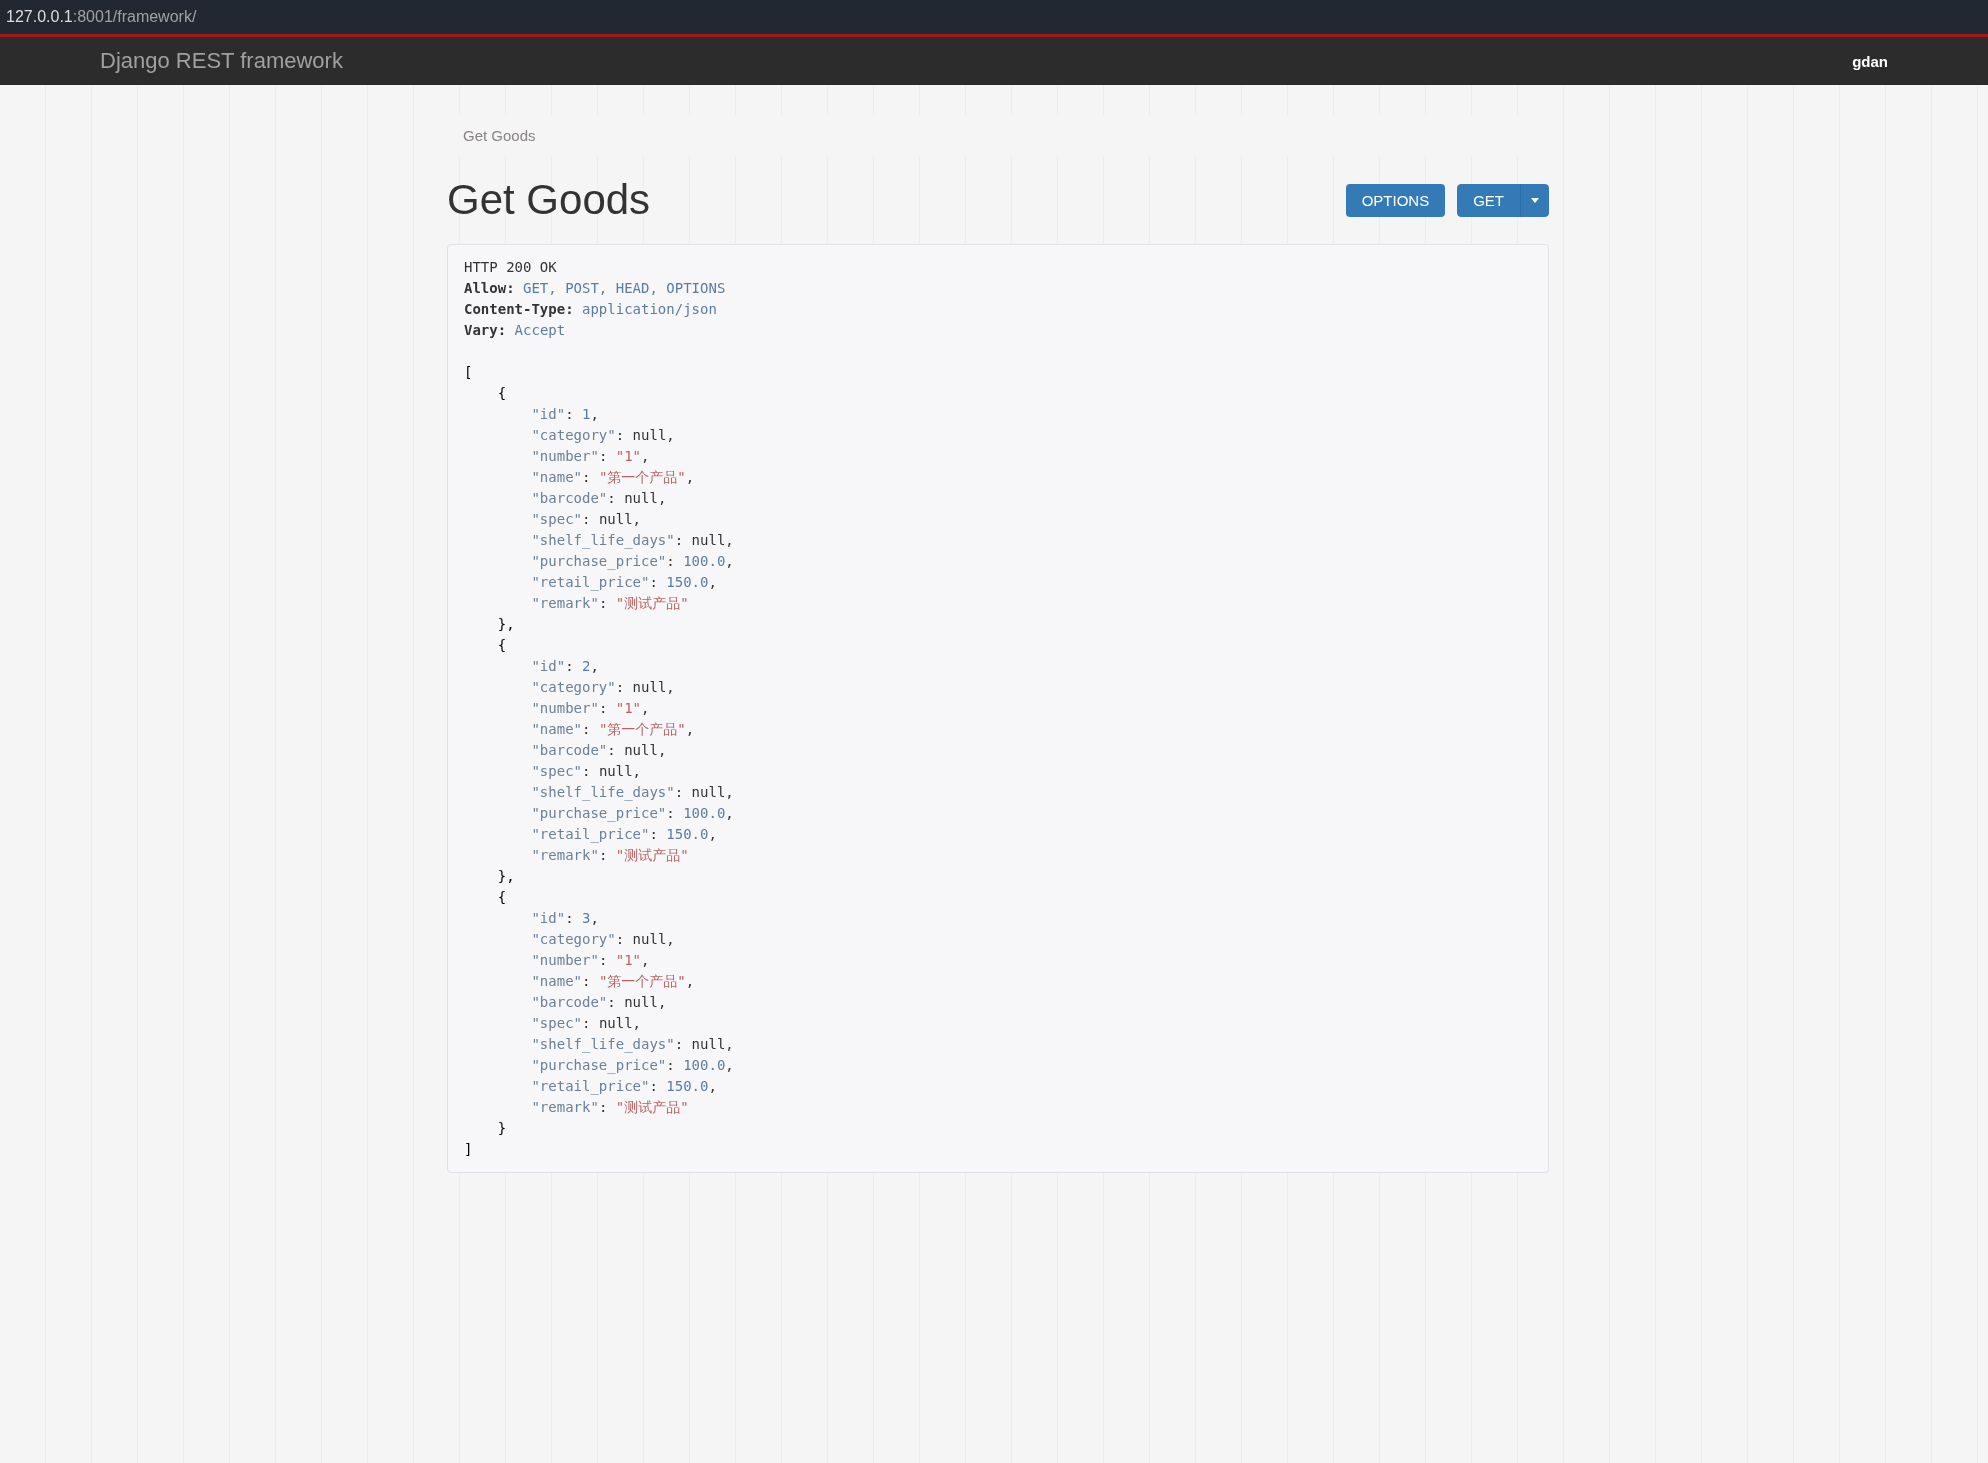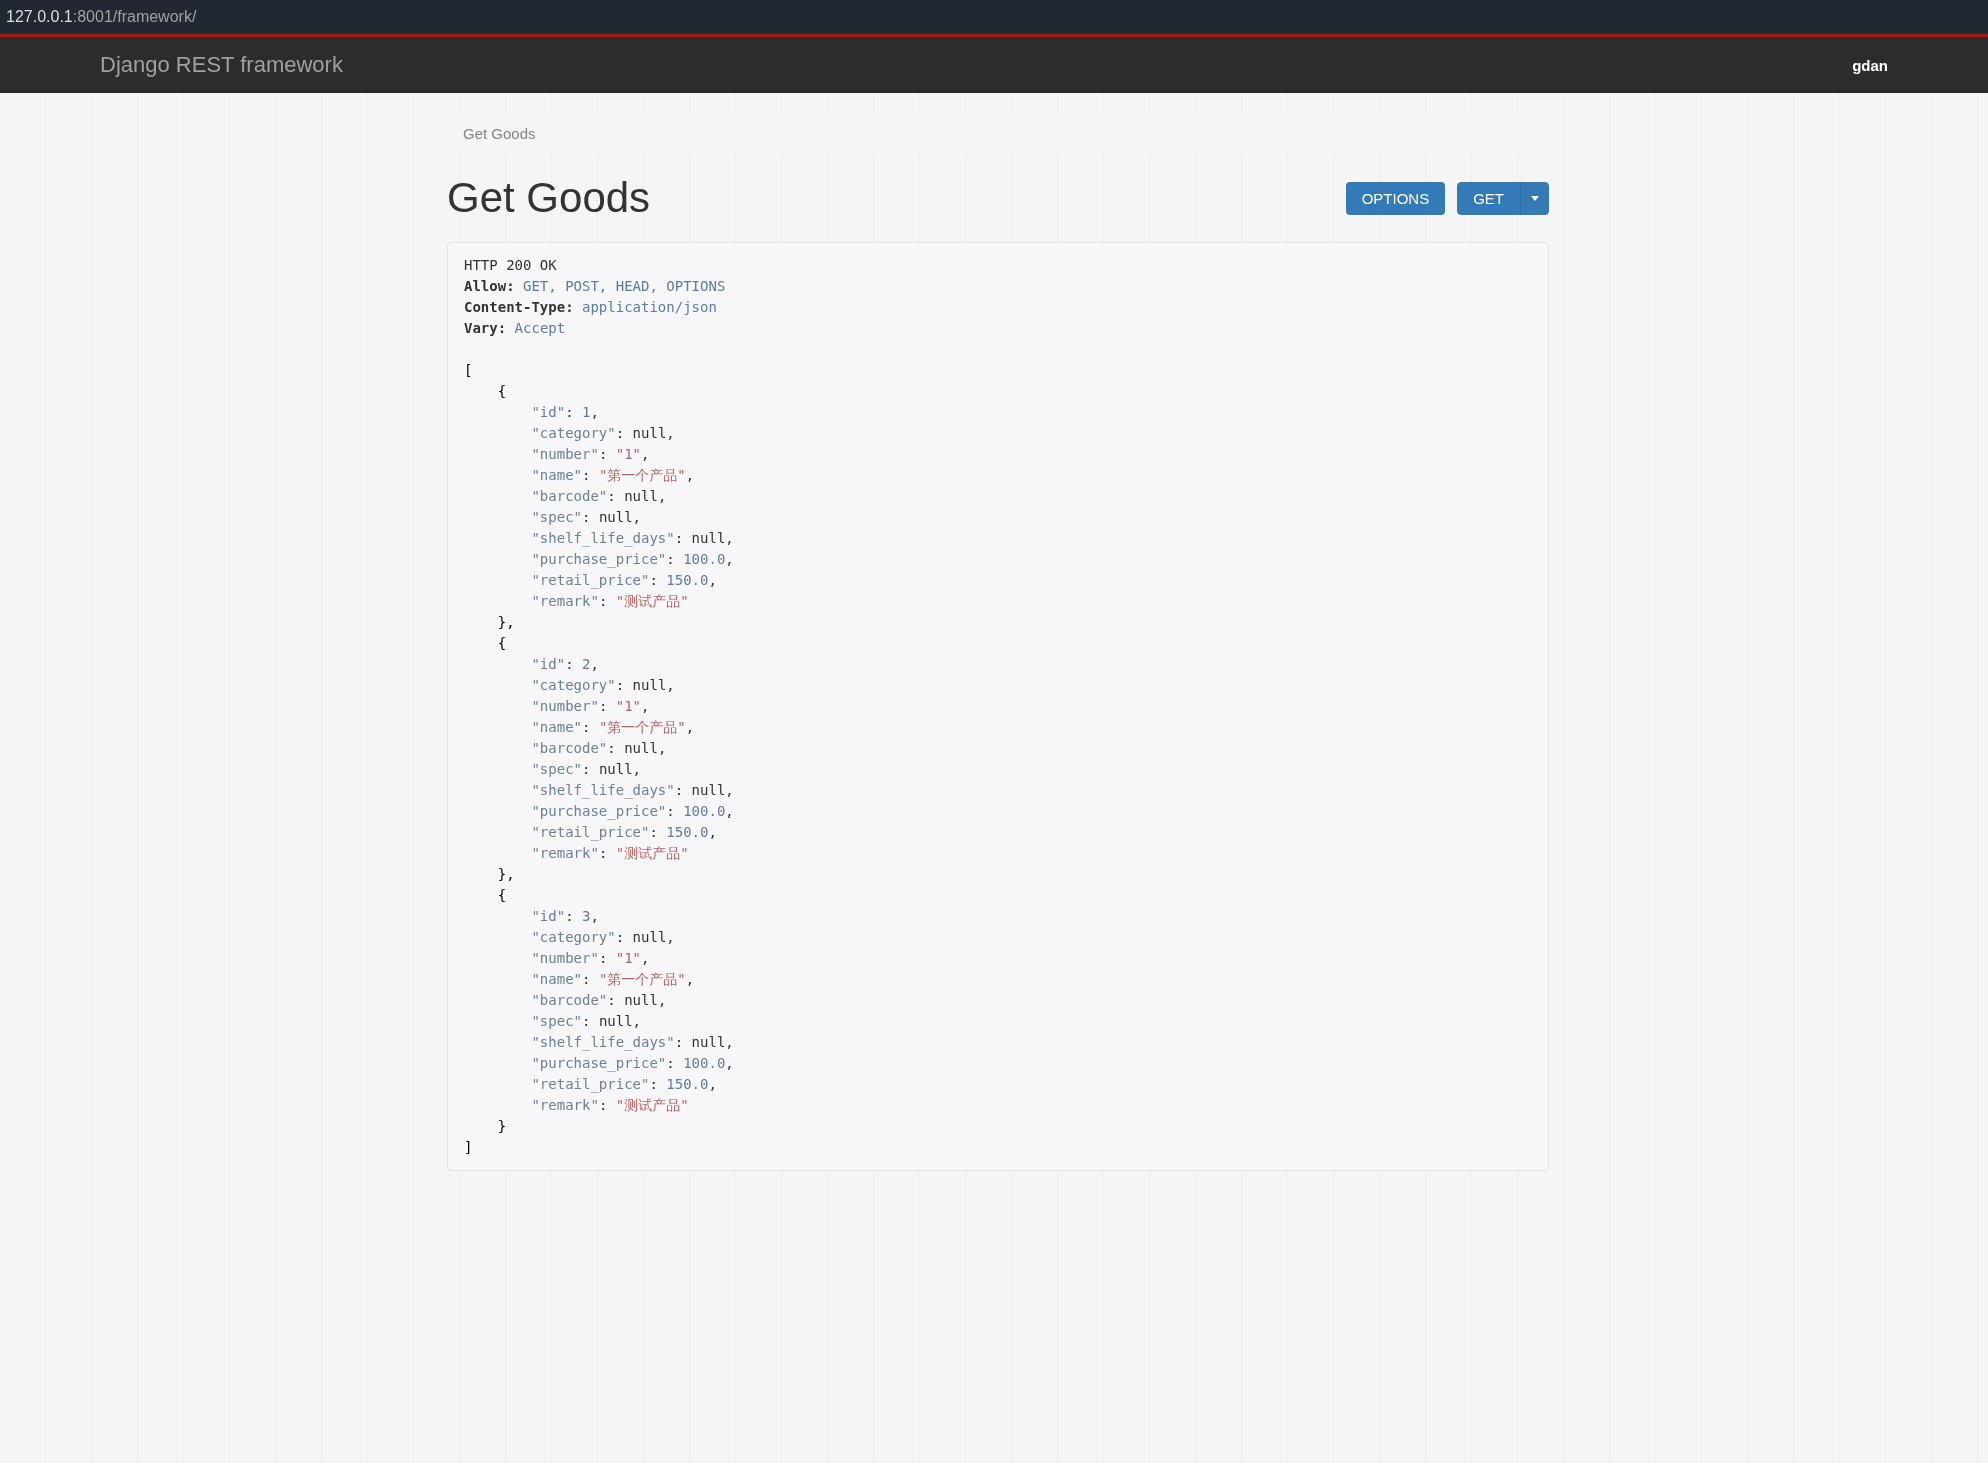--- a/index.html
+++ b/index.html
@@ -25,40 +25,40 @@
     .browser-bar .path {
       color: #a0a0a0;
     }
     .red-line {
       height: 3px;
       background: #a01818;
     }
     .navbar {
       background: #2c2c2c;
       padding: 0;
-      height: 56px;
+      height: 48px;
       display: flex;
       align-items: center;
       justify-content: space-between;
       padding: 0 100px;
     }
     .navbar .brand {
       color: #a0a0a0;
       font-size: 22px;
       font-weight: 400;
       text-decoration: none;
     }
     .navbar .user {
       color: #fff;
       font-size: 15px;
       font-weight: bold;
     }
     .container {
       max-width: 1110px;
-      margin: 5px auto;
+      margin: 15px auto;
       padding: 15px 0 0 8px;
     }
     .breadcrumb {
       background: #f5f5f5;
       border-radius: 4px;
       padding: 12px 16px;
       margin-bottom: 20px;
       color: #888383;
       font-size: 15px;
     }

